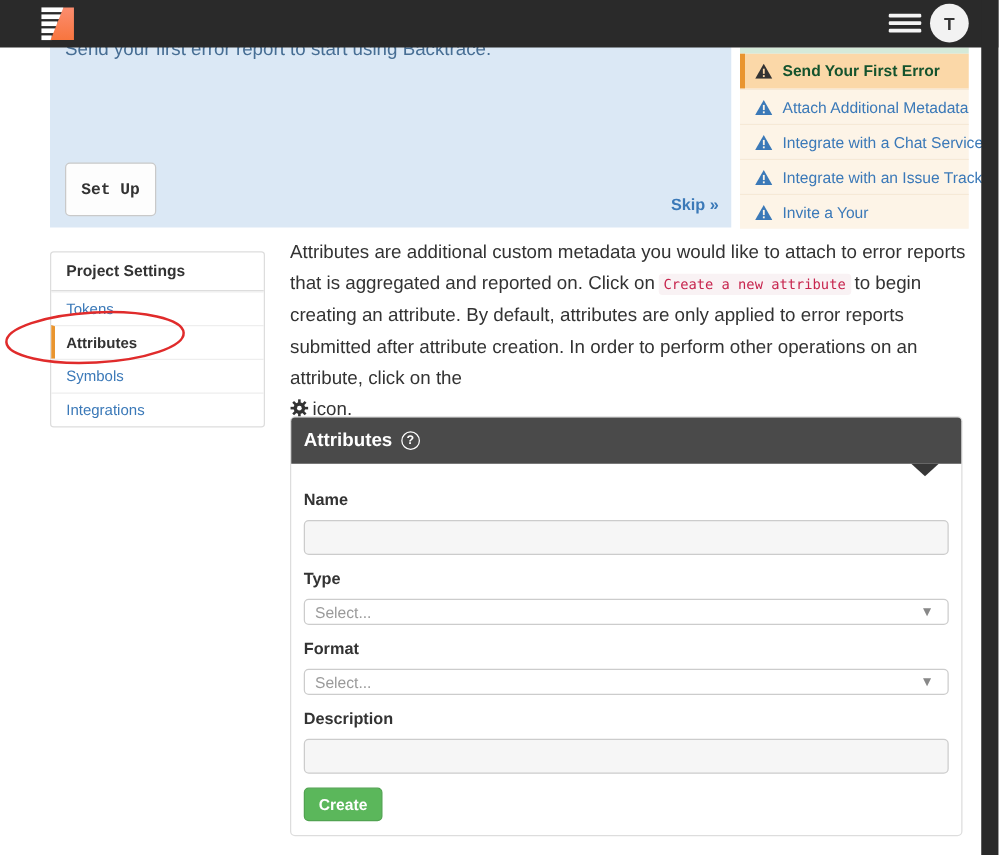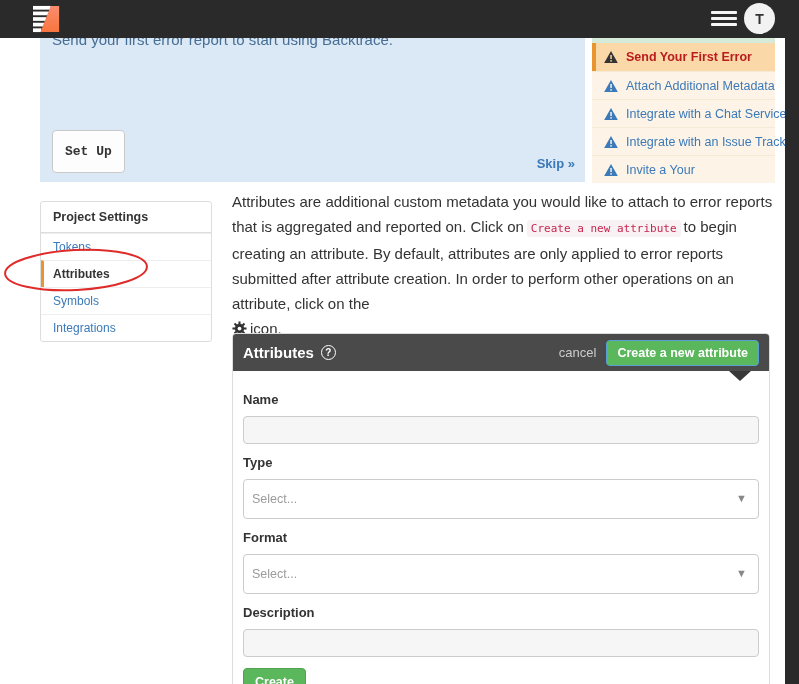--- a/index.html
+++ b/index.html
@@ -27,21 +27,21 @@
   .skip-link{ position:absolute; right:10px; bottom:11px; font-size:13px; color:#3b79b8; cursor:pointer;font-weight:bold; }
 
   
   .checklist{ position:absolute; left:592px; top:38px; width:183px; z-index:1; }
   .checklist-progress{ height:5px; background:#d5ead9; }
   .check-item{ position:relative; height:28px; display:flex; align-items:center; padding-left:12px;
                background:#fdf4e7; cursor:pointer; border-top:1px solid #f6e9d6; }
   .check-item:first-of-type{ border-top:none; }
   .check-item .lbl{ margin-left:8px; font-size:12.5px; color:#3b79b8; white-space:nowrap; }
   .check-item.active{ background:#fbd8a8; border-left:4px solid #e9952f; padding-left:8px; border-top:none; }
-  .check-item.active .lbl{ color:#b91c1c; font-weight:bold; }
+  .check-item.active .lbl{ color:#14532d; font-weight:bold; }
   .warn-icon{ width:14px; height:12px; flex:0 0 auto; }
 
   
   .sidebar{ position:absolute; left:40px; top:201px; width:172px; background:#fff;
             border:1px solid #ddd; border-radius:3px; z-index:1; }
   .sidebar-title{ padding:8px 12px; font-size:12.5px; font-weight:bold; color:#333; border-bottom:1px solid #ddd; }
   .side-item{ padding:6px 12px; font-size:12px; color:#3b79b8; cursor:pointer; border-top:1px solid #eee; }
   .side-item:first-of-type{ border-top:none; }
   .side-item.active{ color:#333; font-weight:bold; border-left:3px solid #e9952f; padding-left:9px; }
 
@@ -68,21 +68,21 @@
                    color:#fff; font-size:12.5px; font-weight:bold; cursor:pointer;
                    font-family:"Liberation Sans","DejaVu Sans",sans-serif; }
   .header-caret{ position:absolute; right:18px; bottom:-10px; width:0; height:0;
                  border-left:11px solid transparent; border-right:11px solid transparent;
                  border-top:10px solid #373737; }
   .panel-body{ padding:21px 10px 11px; }
   .form-label{ display:block; font-size:13px; font-weight:bold; color:#333; margin-bottom:9px; }
   .text-input{ display:block; width:100%; height:28px; background:#f6f6f6; border:1px solid #ccc;
                border-radius:4px; margin-bottom:11px; padding:0 8px; font-size:13px; color:#333;
                font-family:"Liberation Sans","DejaVu Sans",sans-serif; }
-  .select{ position:relative; width:100%; height:40px; background:#fff; border:1px solid #ccc;
+  .select{ position:relative; width:100%; height:21px; background:#fff; border:1px solid #ccc;
            border-radius:4px; margin-bottom:11px; display:flex; align-items:center; padding:0 8px; cursor:pointer; }
   .select .placeholder{ font-size:12.5px; color:#9b9b9b; }
   .select .caret{ position:absolute; right:11px; top:50%; transform:translateY(-55%); color:#888; font-size:11px; }
   .create-btn{ height:27px; padding:0 11px; background:#5bb75b; border:1px solid #51a351; border-radius:4px;
                color:#fff; font-size:12.5px; font-weight:bold; cursor:pointer;
                font-family:"Liberation Sans","DejaVu Sans",sans-serif; }
 </style>
 </head>
 <body>
 
@@ -190,24 +190,20 @@
         <rect x="6.9" y="0.5" width="2.2" height="4" transform="rotate(315 8 8)"></rect>
       </g>
       <circle cx="8" cy="8" r="2" fill="#fff"></circle>
     </svg><span>icon.</span>
   </div>
 
   <div class="panel">
     <div class="panel-header">
       <span class="panel-title">Attributes</span>
       <span class="help-icon">?</span>
-      <div class="header-right">
-        <span class="cancel-link">cancel</span>
-        <button class="create-new-btn">Create a new attribute</button>
-      </div>
       <div class="header-caret"></div>
     </div>
 
     <div class="panel-body">
       <label class="form-label">Name</label>
       <input class="text-input" type="text" value="" style="">
 
       <label class="form-label">Type</label>
       <div class="select">
         <span class="placeholder">Select...</span>

